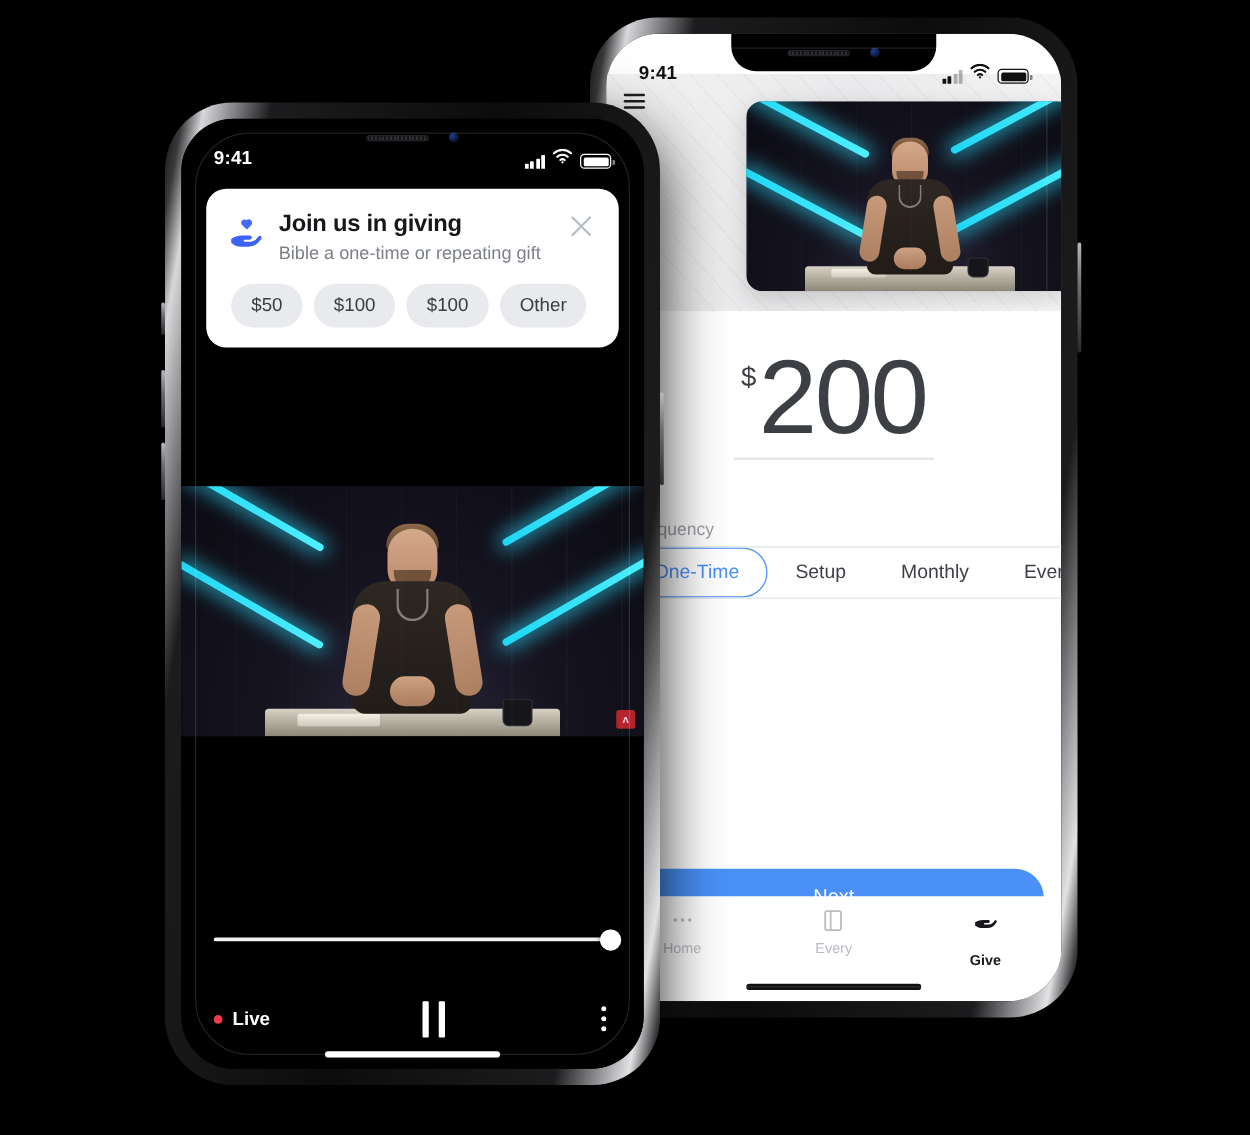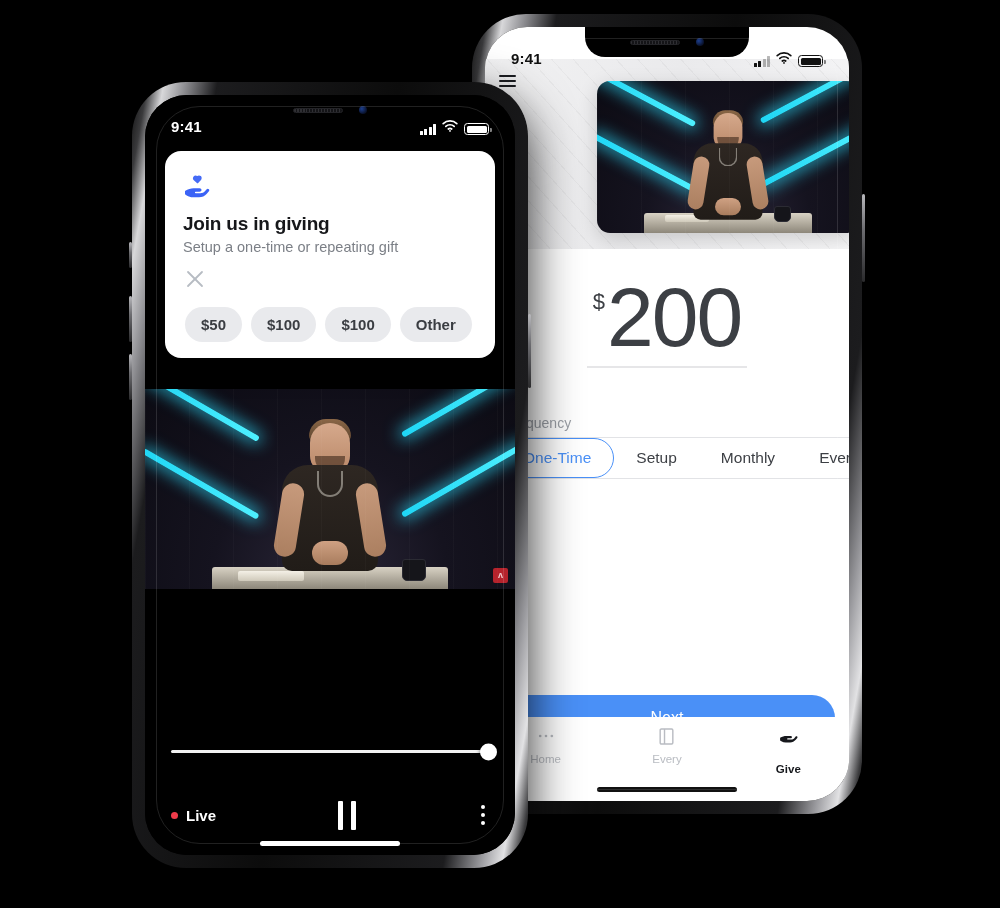--- a/index.html
+++ b/index.html
@@ -183,33 +183,33 @@
   }
 
   
   .give-card {
     position: absolute; left: 20px; right: 20px; top: 56px;
     background:#fff; border-radius:16px;
     padding:18px 18px 16px 18px;
     box-shadow:0 10px 28px rgba(0,0,0,.45);
     z-index: 20;
   }
-  .gc-top { display:flex; align-items:flex-start; gap:12px;flex-direction:column; }
+  .gc-top { display:flex; align-items:flex-start; gap:12px; }
   .gc-icon { width:28px; height:28px; flex:none; color:#3b63f6; margin-top:4px; }
   .gc-text { flex:1; min-width:0; }
   .gc-title { font-size:19px; font-weight:bold; color:#16171a; letter-spacing:-.2px; }
   .gc-sub { font-size:14.5px; color:#7b7f86; margin-top:4px; }
   .gc-close {
     width:24px; height:24px; flex:none; color:#b7bcc3; cursor:pointer;
   }
   .gc-amounts { display:flex; gap:9px; margin-top:16px; padding-left:2px; }
   .amt-pill {
     background:#e9eaed; color:#3a3d42;
     border-radius:18px; padding:9px 16px;
-    font-size:15px; font-weight:700; cursor:pointer;
+    font-size:15px; font-weight:400; cursor:pointer;
     white-space:nowrap;
   }
 
   
   .scrubber {
     position:absolute; left:26px; right:26px; top:655px; z-index:20;
   }
   .track { height:3px; background:rgba(255,255,255,.95); border-radius:2px; position:relative; }
   .knob {
     position:absolute; right:-8px; top:50%; transform:translateY(-50%);
@@ -468,21 +468,21 @@
       <div class="give-card">
         <div class="gc-top">
           <span class="gc-icon">
             <svg viewBox="0 0 28 28" fill="currentColor" width="28" height="28">
               <path d="M14.4 3.2c-1.1-1-2.8-.9-3.8.2-1 1.1-.9 2.8.2 3.8l3.4 3.1c.2.2.5.2.7 0l3.1-3.4c1-1.1.9-2.8-.2-3.8-1.1-1-2.8-.9-3.8.2l.2-.1z" opacity=".95"></path>
               <path d="M2 17.9c3-1.8 5.8-2.6 8.6-2.6h6c1 0 1.9.7 1.9 1.7s-.9 1.7-1.9 1.7h-3.9c-.5 0-.8.4-.8.8s.4.8.8.8h4.6c1.9 0 3.6-.8 4.8-2.2l1.6-1.9c.6-.7 1.6-.7 2.2 0 .5.6.5 1.4 0 2l-2.1 2.5c-2 2.3-4.8 3.6-7.8 3.6H9.9c-2.2 0-4.3-.6-6.2-1.8L2 21.2z"></path>
             </svg>
           </span>
           <span class="gc-text">
             <div class="gc-title">Join us in giving</div>
-            <div class="gc-sub">Setup a one-time or repeating gift</div>
+            <div class="gc-sub">Bible a one-time or repeating gift</div>
           </span>
           <span class="gc-close">
             <svg viewBox="0 0 24 24" width="24" height="24" fill="none" stroke="currentColor" stroke-width="1.8" stroke-linecap="round">
                 <line x1="5" y1="5" x2="19" y2="19"></line>
                 <line x1="19" y1="5" x2="5" y2="19"></line>
               </svg>
           </span>
         </div>
         <div class="gc-amounts">
           <span class="amt-pill">$50</span>

